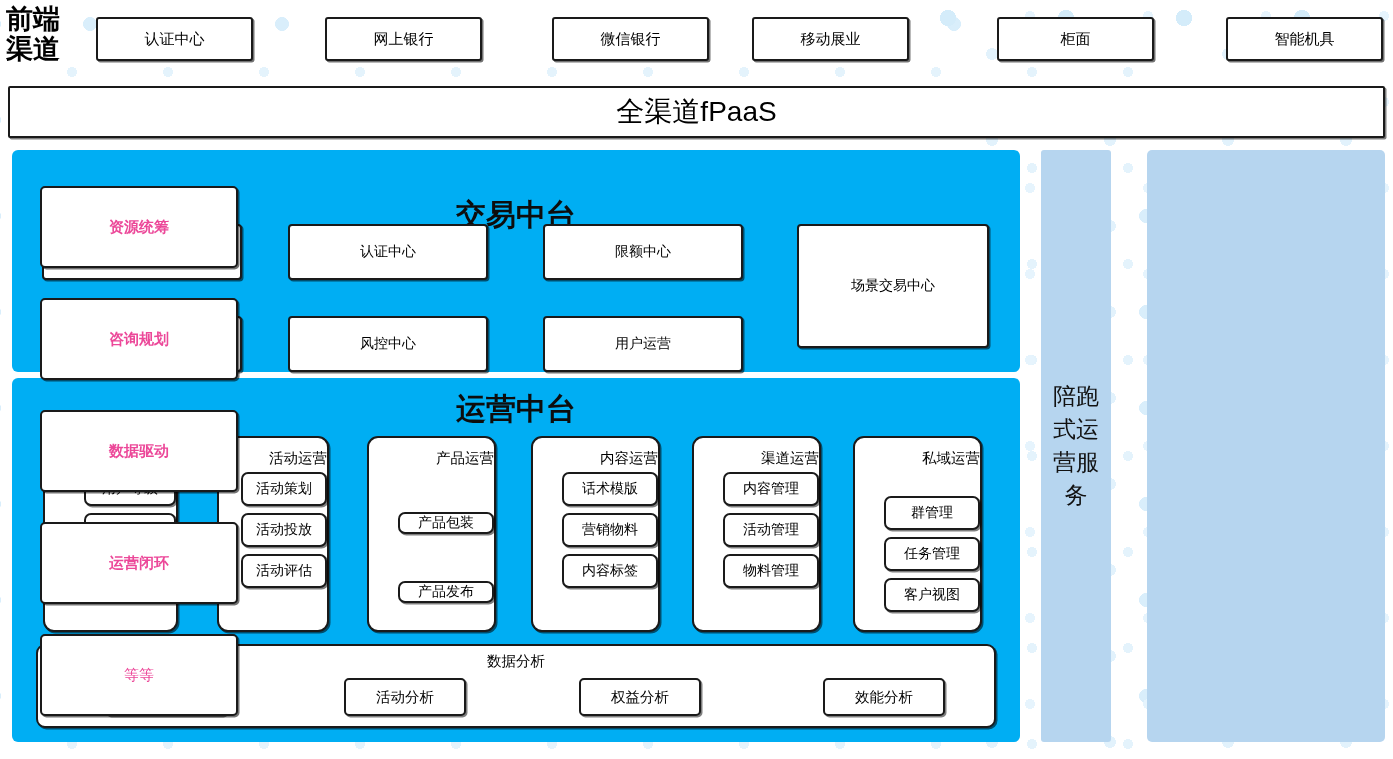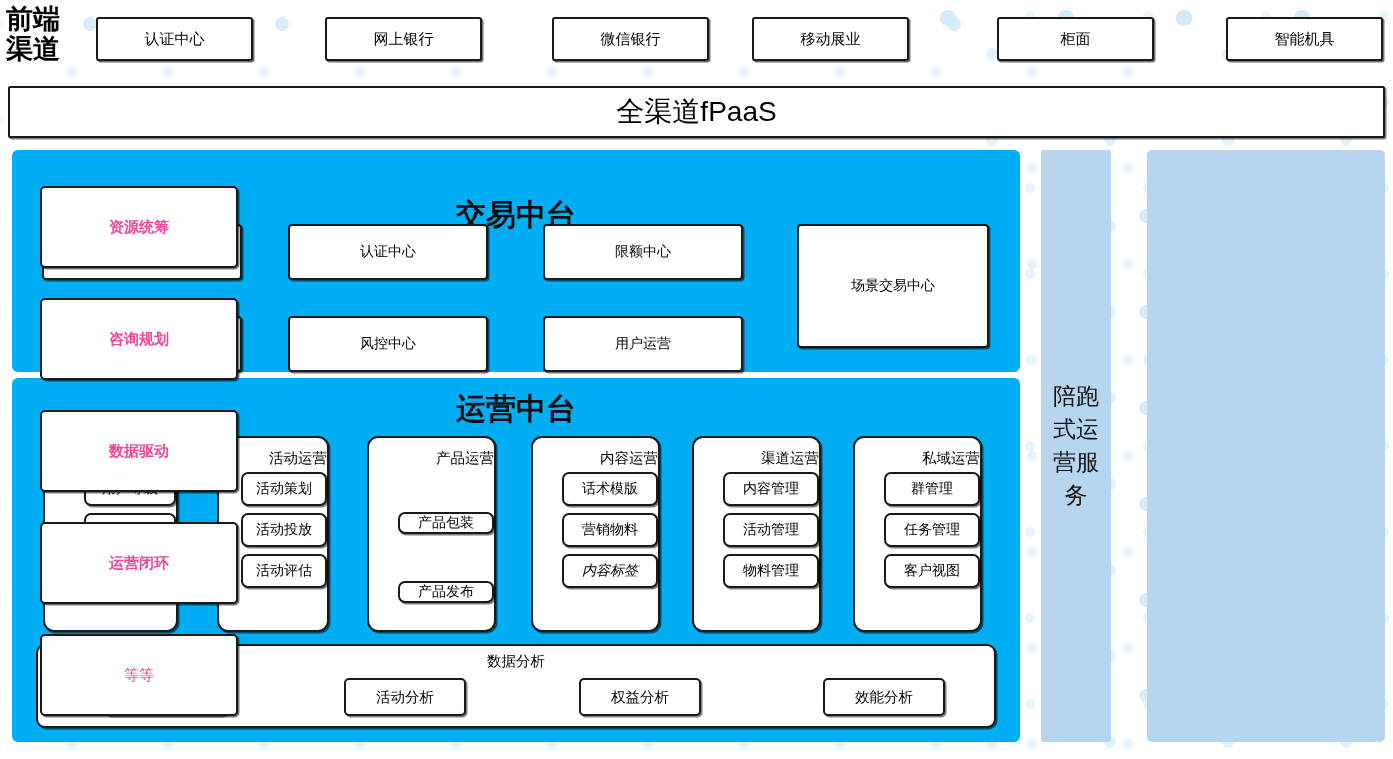--- a/index.html
+++ b/index.html
@@ -275,33 +275,33 @@
     <div class="domain-head">产品运营</div>
     <div class="domain-item" style="width:96px;">产品包装</div>
     <div class="domain-item" style="width:96px;">产品发布</div>
     <div class="domain-item" style="width:96px;">产品推荐</div>
   </div>
 
   <div class="abs domain-col" style="left:531px;width:129px;">
     <div class="domain-head">内容运营</div>
     <div class="domain-item" style="width:96px;">话术模版</div>
     <div class="domain-item" style="width:96px;">营销物料</div>
-    <div class="domain-item" style="width:96px;font-style:italic;">内容标签</div>
+    <div class="domain-item" style="width:96px;">内容标签</div>
   </div>
 
   <div class="abs domain-col" style="left:692px;width:129px;">
     <div class="domain-head">渠道运营</div>
     <div class="domain-item" style="width:96px;">内容管理</div>
     <div class="domain-item" style="width:96px;">活动管理</div>
     <div class="domain-item" style="width:96px;">物料管理</div>
   </div>
 
   <div class="abs domain-col" style="left:853px;width:129px;">
     <div class="domain-head">私域运营</div>
-    <div class="domain-item" style="width:96px;">群管理</div>
+    <div class="domain-item" style="width:96px;margin-top:24px;">群管理</div>
     <div class="domain-item" style="width:96px;">任务管理</div>
     <div class="domain-item" style="width:96px;">客户视图</div>
   </div>
 
   <div class="abs" id="analysis-box">
     <div id="analysis-title">数据分析</div>
     <div class="analysis-item" style="left:67px;">行为分析</div>
     <div class="analysis-item" style="left:306px;">活动分析</div>
     <div class="analysis-item" style="left:541px;">权益分析</div>
     <div class="analysis-item" style="left:785px;">效能分析</div>

